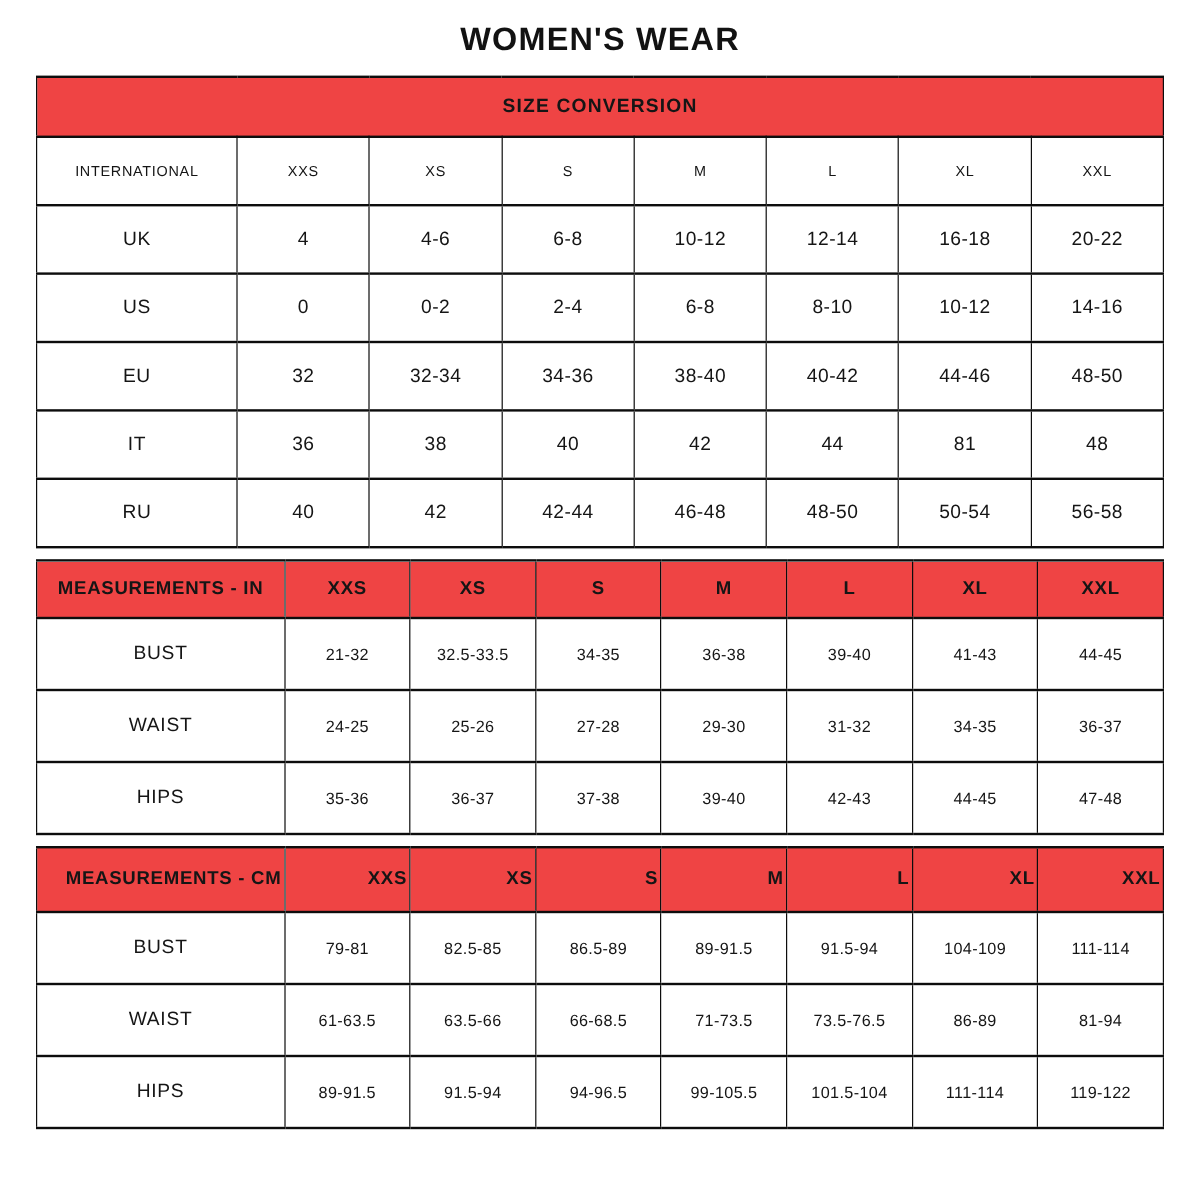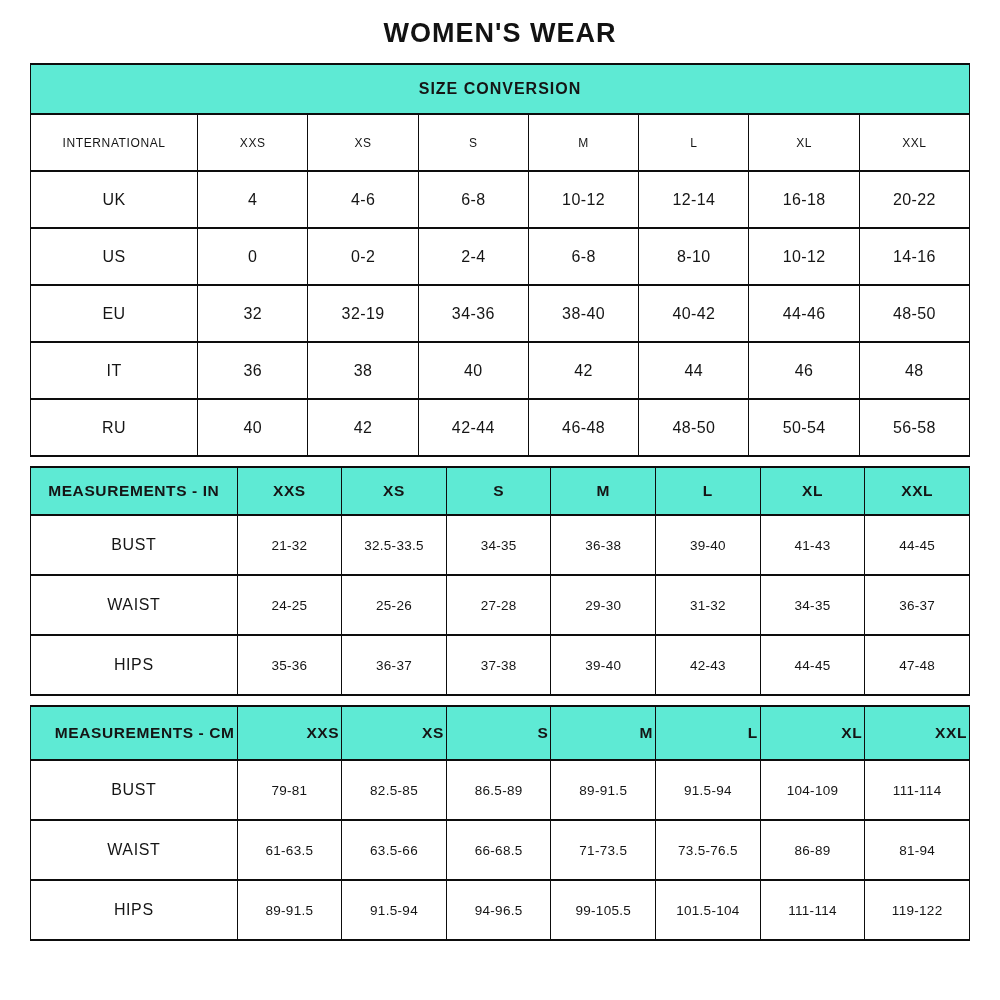--- a/index.html
+++ b/index.html
@@ -33,21 +33,21 @@
     border: 1.6px solid #0d0d0d;
     border-top-width: 2.4px;
     border-bottom-width: 2.4px;
     text-align: center;
     vertical-align: middle;
     padding: 0 2px;
     overflow: hidden;
     white-space: nowrap;
   }
   .gray {
-    background: #5eead4;
+    background: #ef4444;
     font-weight: bold;
   }
   
   .t1 .title-row th {
     height: 48px;
     font-size: 16px;
     letter-spacing: 1px;
   }
   .t1 .cols-row td {
     height: 55px;
@@ -123,35 +123,35 @@
       <td>0-2</td>
       <td>2-4</td>
       <td>6-8</td>
       <td>8-10</td>
       <td>10-12</td>
       <td>14-16</td>
     </tr>
     <tr class="data-row">
       <td class="row-label">EU</td>
       <td>32</td>
-      <td>32-19</td>
+      <td>32-34</td>
       <td>34-36</td>
       <td>38-40</td>
       <td>40-42</td>
       <td>44-46</td>
       <td>48-50</td>
     </tr>
     <tr class="data-row">
       <td class="row-label">IT</td>
       <td>36</td>
       <td>38</td>
       <td>40</td>
       <td>42</td>
       <td>44</td>
-      <td>46</td>
+      <td>81</td>
       <td>48</td>
     </tr>
     <tr class="data-row">
       <td class="row-label">RU</td>
       <td>40</td>
       <td>42</td>
       <td>42-44</td>
       <td>46-48</td>
       <td>48-50</td>
       <td>50-54</td>

